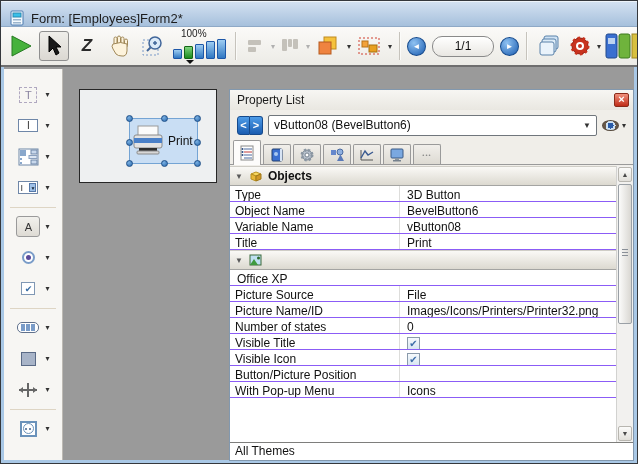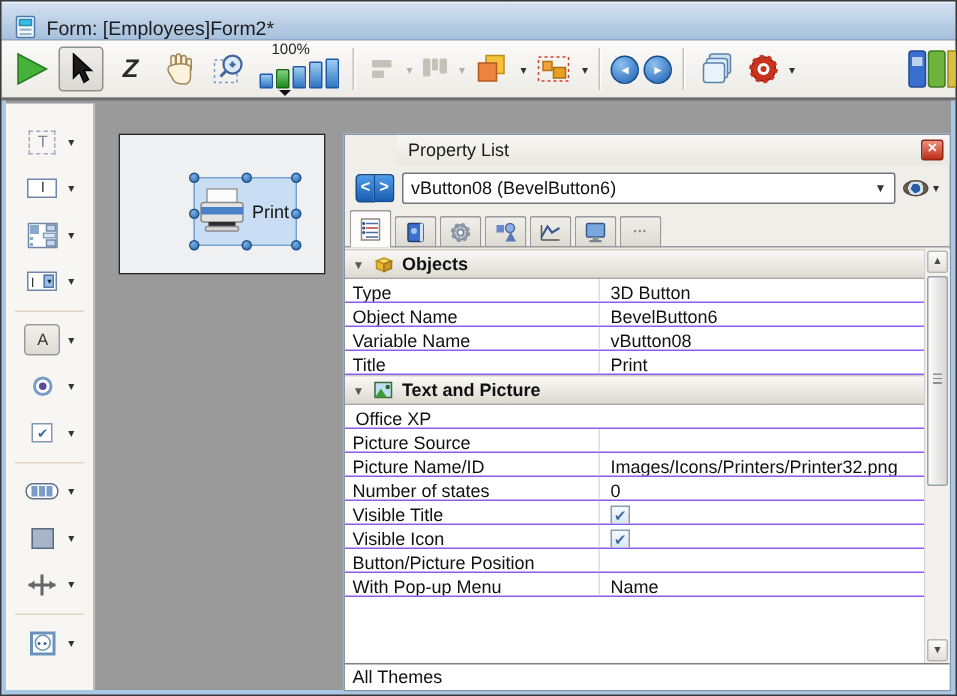--- a/index.html
+++ b/index.html
@@ -110,21 +110,21 @@
     border:1px solid #1d4f88; }
   .h-nw{left:-4px;top:-4px}.h-n{left:31px;top:-4px}.h-ne{right:-4px;top:-4px}
   .h-w{left:-4px;top:20px}.h-e{right:-4px;top:20px}
   .h-sw{left:-4px;bottom:-4px}.h-s{left:31px;bottom:-4px}.h-se{right:-4px;bottom:-4px}
 
   
   .panel { position:absolute; left:228px; top:88px; width:405px; height:372px;
     background:#f0eee9; border:1px solid #8298ae; }
   .panel-title { height:20px; display:flex; align-items:center;
     padding:0 4px 0 7px; font-size:12px; color:#1a1a1a;
-    background:linear-gradient(#f7f6f3,#e9e7e1);margin-left:35px; }
+    background:linear-gradient(#f7f6f3,#e9e7e1); }
   .closebtn { margin-left:auto; width:15px; height:14px; border-radius:2px;
     background:linear-gradient(#f0907c,#c02c18); border:1px solid #8a2a1a;
     color:#fff; font-size:11px; line-height:11px; font-weight:bold;
     text-align:center; }
   .selrow { height:30px; display:flex; align-items:center; padding:0 7px;
     gap:5px; }
   .navbtns { display:flex; }
   .navbtn { width:13px; height:19px;
     background:linear-gradient(#4e9ce8,#1a5cb0); border:1px solid #164a8c;
     color:#fff; font-weight:bold; font-size:11px; display:flex;
@@ -276,20 +276,21 @@
         <rect x="2" y="2" width="20" height="16" fill="none" stroke="#d04030" stroke-dasharray="2 2"></rect>
         <rect x="5" y="5" width="6" height="6" fill="#f2a23a" stroke="#b87218"></rect>
         <rect x="12" y="9" width="8" height="7" fill="#e8a020" stroke="#a87010"></rect>
       </svg>
     </span>
     <span class="ddl">▾</span>
     <span class="tsep"></span>
     <span class="navcircle">
       <span>◄</span>
     </span>
+    <span class="pagefield">1/1</span>
     <span class="navcircle">
       <span>►</span>
     </span>
     <span class="tsep"></span>
     <span class="tbtn">
       <svg width="24" height="24" viewBox="0 0 24 24">
         <rect x="7" y="2" width="14" height="13" rx="2" fill="#cfe2f4" stroke="#5a82aa"></rect>
         <rect x="5" y="5" width="14" height="13" rx="2" fill="#ddecf8" stroke="#5a82aa"></rect>
         <rect x="3" y="8" width="14" height="13" rx="2" fill="#eaf3fb" stroke="#5a82aa"></rect>
       </svg>
@@ -536,27 +537,27 @@
           <span class="pvalue">Print</span>
         </div>
 
         <div class="sec-h">
           <span class="sec-tri">▼</span>
           <svg width="13" height="12" viewBox="0 0 13 12">
             <rect x="1" y="1" width="11" height="10" fill="#bfe0f2" stroke="#3a6a3a"></rect>
             <polygon points="1,11 5,5 9,11" fill="#3f9a3f"></polygon>
             <circle cx="9.5" cy="4" r="1.5" fill="#2a6a2a"></circle>
           </svg>
-          <span>Text and Picture</span>
         </div>
         <div class="prow">
           <span class="pvalue">Office XP</span>
         </div>
         <div class="prow">
           <span class="plabel">Picture Source</span>
+          <span class="pvalue">File</span>
         </div>
         <div class="prow">
           <span class="plabel">Picture Name/ID</span>
           <span class="pvalue">Images/Icons/Printers/Printer32.png</span>
         </div>
         <div class="prow">
           <span class="plabel">Number of states</span>
           <span class="pvalue">0</span>
         </div>
         <div class="prow">
@@ -569,21 +570,21 @@
           <span class="plabel">Visible Icon</span>
           <span class="pvalue">
             <span class="cbox">✔</span>
           </span>
         </div>
         <div class="prow">
           <span class="plabel">Button/Picture Position</span>
         </div>
         <div class="prow">
           <span class="plabel">With Pop-up Menu</span>
-          <span class="pvalue">Name</span>
+          <span class="pvalue">Icons</span>
         </div>
       </div>
 
       <div class="sbar">
         <div class="sb-btn">▲</div>
         <div class="sb-thumb">
           <div class="sb-grip"></div>
         </div>
         <div class="sb-btn sb-down">▼</div>
       </div>

